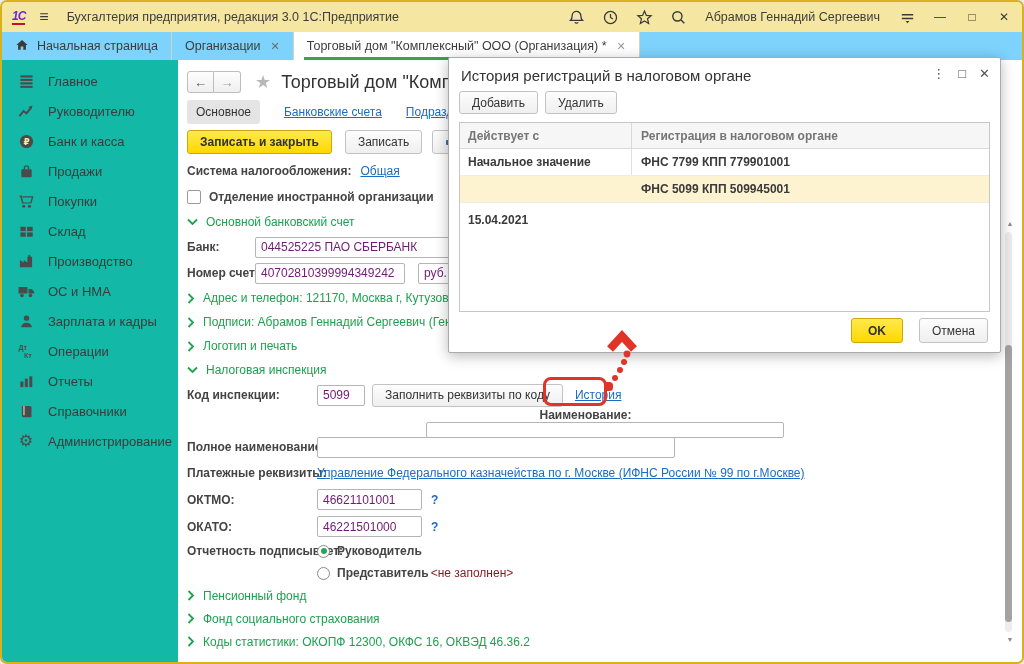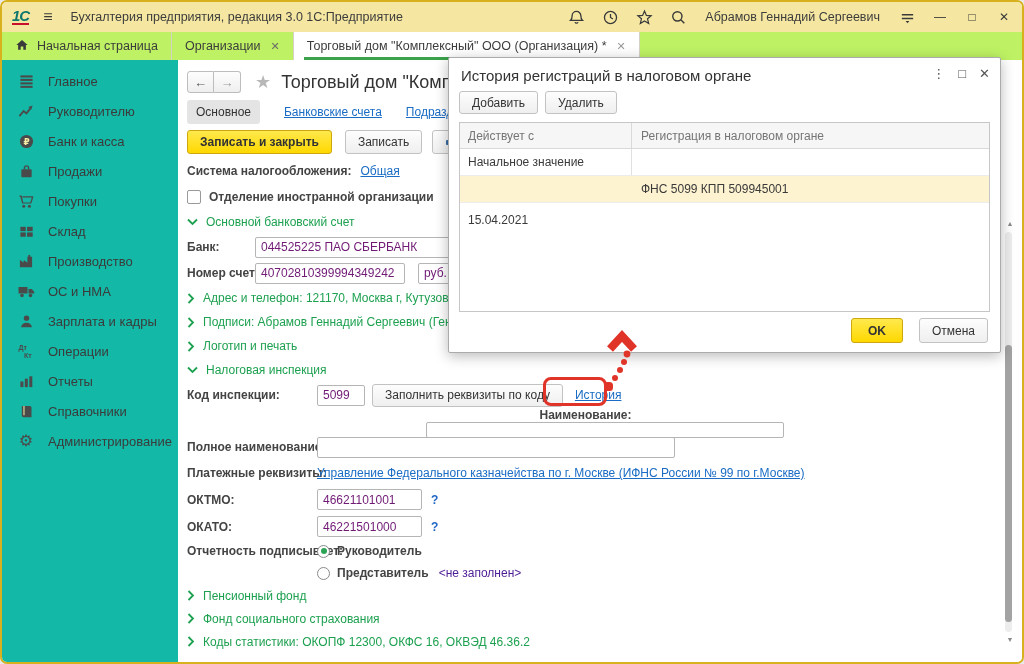--- a/index.html
+++ b/index.html
@@ -4,31 +4,31 @@
 <style>
   * { margin:0; padding:0; box-sizing:border-box; }
   html,body { width:1024px; height:664px; background:#e9e9e9; }
   body { font-family:"Liberation Sans","DejaVu Sans",sans-serif; font-size:12px; color:#3a3a3a; }
 
   .app { position:relative; width:1024px; height:664px; border:2px solid #d8b11e; border-radius:7px;
          overflow:hidden; background:#fff; }
 
   
   .titlebar { height:30px; background:#f5e7a2; display:flex; align-items:center; padding:0 10px; }
-  .logo1c { color:#0f766e; font-weight:bold; font-style:italic; font-size:15px; letter-spacing:-1px;
+  .logo1c { color:#6d28d9; font-weight:bold; font-style:italic; font-size:12px; letter-spacing:-1px;
             border-bottom:2px solid #c8102e; line-height:14px; margin-right:14px; }
   .burger { font-size:16px; color:#3a3a3a; margin-right:18px; cursor:pointer; }
   .apptitle { font-size:12.5px; color:#3c3c3c; }
   .tb-right { margin-left:auto; display:flex; align-items:center; gap:16px; }
   .tb-ico { width:18px; height:18px; display:flex; align-items:center; justify-content:center; cursor:pointer; }
   .tb-username { font-size:12.5px; color:#3c3c3c; margin:0 2px; }
   .winctl { font-size:12px; color:#3a3a3a; width:16px; text-align:center; cursor:pointer; }
 
   
-  .tabbar { height:28px; background:#bef264; display:flex; align-items:stretch; }
+  .tabbar { height:28px; background:#7dd3fc; display:flex; align-items:stretch; }
   .tab { display:flex; align-items:center; gap:8px; padding:0 13px; font-size:12.5px; color:#3c3c3c;
          border-right:1px solid #d5d1c4; cursor:pointer; position:relative; }
   .tab .closex { color:#6b6b6b; font-size:11px; margin-left:2px; }
   .tab.active { background:#ffffff; border-right:1px solid #d5d1c4; }
   .tab.active .closex { color:#9a9a9a; }
   .tab.active .green-underline { position:absolute; left:10px; bottom:0; width:200px; height:3px; background:#3aa24a; }
 
   
   .bodyrow { display:flex; height:602px; }
   .sidebar { width:176px; background:#14b8a6; padding-top:6px; flex-shrink:0; }
@@ -45,21 +45,21 @@
               color:#701a75; font-family:inherit; }
   .link { color:#1a6cc4; text-decoration:underline; cursor:pointer; white-space:nowrap; }
   .green-row { color:#1da150; }
   .green-row .gtxt { color:#1da150; font-size:12px; white-space:nowrap; }
   .chev { margin-right:8px; display:flex; }
   .btn { height:24px; border:1px solid #c2c2c2; border-radius:3px; background:linear-gradient(#fdfdfd,#efefef);
          padding:0 12px; font-size:12px; color:#333; display:inline-flex; align-items:center; cursor:pointer;
          font-family:inherit; white-space:nowrap; }
   .btn-yellow { background:linear-gradient(#ffe94d,#ffd800); border:1px solid #cda70b; font-weight:bold; }
   .helpq { color:#2066c4; font-weight:bold; margin-left:9px; cursor:pointer; }
-  .grayhint { color:#4c1d95; margin-left:10px; }
+  .grayhint { color:#7f1d1d; margin-left:2px; }
 
   .chkbox { width:14px; height:14px; border:1px solid #9a9a9a; border-radius:2px; background:#fff;
             margin-right:8px; flex-shrink:0; cursor:pointer; }
   .radio { width:13px; height:13px; border:1px solid #8a8a8a; border-radius:50%; background:#fff;
            margin-right:7px; flex-shrink:0; display:flex; align-items:center; justify-content:center; cursor:pointer; }
   .radio.sel::after { content:""; width:6px; height:6px; border-radius:50%; background:#2da356; }
 
   .fh-nav { display:flex; align-items:center; }
   .navbtn { width:27px; height:22px; border:1px solid #bdbdbd; background:linear-gradient(#fdfdfd,#efefef);
             display:flex; align-items:center; justify-content:center; font-size:13px; cursor:pointer; }
@@ -76,21 +76,21 @@
   .vs-thumb { position:absolute; left:1003px; top:343px; width:7px; height:277px; background:#a3a3a3; border-radius:4px; z-index:5; cursor:pointer; }
 
   
   .dialog { position:absolute; left:446px; top:55px; width:553px; height:296px; background:#fff;
             border:1px solid #ababab; border-radius:2px; box-shadow:0 3px 14px rgba(0,0,0,.28); z-index:10; }
   .dlg-title { font-size:15px; color:#333; padding:9px 12px 5px; }
   .dlg-ctls { position:absolute; top:8px; right:10px; display:flex; gap:13px; color:#555; }
   .dlg-ctls span { cursor:pointer; font-size:13px; }
   .dlg-toolbar { display:flex; gap:7px; padding:2px 10px 6px; }
   .dlg-toolbar .btn { height:23px; }
-  .tbl { margin:2px 10px 0; border:1px solid #c6c6c6; height:190px; overflow:hidden; }
+  .tbl { margin:2px 10px 0; border:1px solid #c6c6c6; height:190px; overflow:hidden;font-weight:bold; }
   .trow { display:flex; height:27px; align-items:center; border-bottom:1px solid #ececec; cursor:pointer; }
   .thead { height:26px; background:#f6f6f6; color:#757575; border-bottom:1px solid #d9d9d9; cursor:default; }
   .c1 { width:172px; padding-left:8px; align-self:stretch; display:flex; align-items:center;
         border-right:1px solid #e0e0e0; }
   .thead .c1 { border-right:1px solid #d9d9d9; }
   .c2 { flex:1; padding-left:9px; }
   .trow.sel { background:#fdf3d0; }
   .trow.sel .c1 { background:#fbe7a3; box-shadow:inset 0 0 0 2px #ecb01c;margin-top:44px; }
   .dlg-footer { position:absolute; bottom:9px; right:12px; display:flex; gap:16px; }
   .dlg-footer .btn { height:25px; }
@@ -499,20 +499,21 @@
       <button class="btn">Добавить</button>
       <button class="btn">Удалить</button>
     </div>
     <div class="tbl">
       <div class="trow thead">
         <div class="c1">Действует с</div>
         <div class="c2">Регистрация в налоговом органе</div>
       </div>
       <div class="trow">
         <div class="c1">Начальное значение</div>
+        <div class="c2">ФНС 7799 КПП 779901001</div>
       </div>
       <div class="trow sel">
         <div class="c1">15.04.2021</div>
         <div class="c2">ФНС 5099 КПП 509945001</div>
       </div>
     </div>
     <div class="dlg-footer">
       <button class="btn btn-yellow" style="padding:0 16px;">OK</button>
       <button class="btn">Отмена</button>
     </div>

